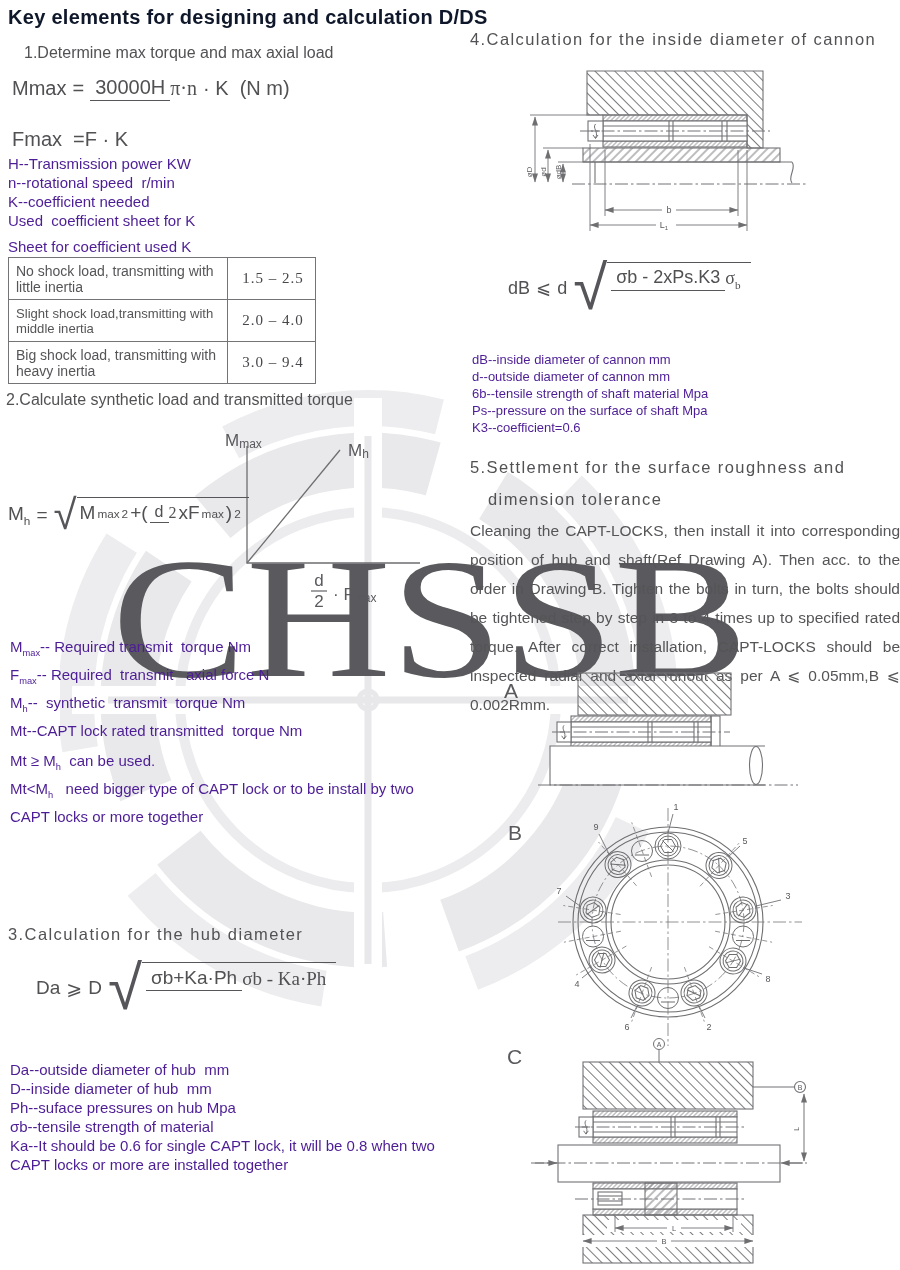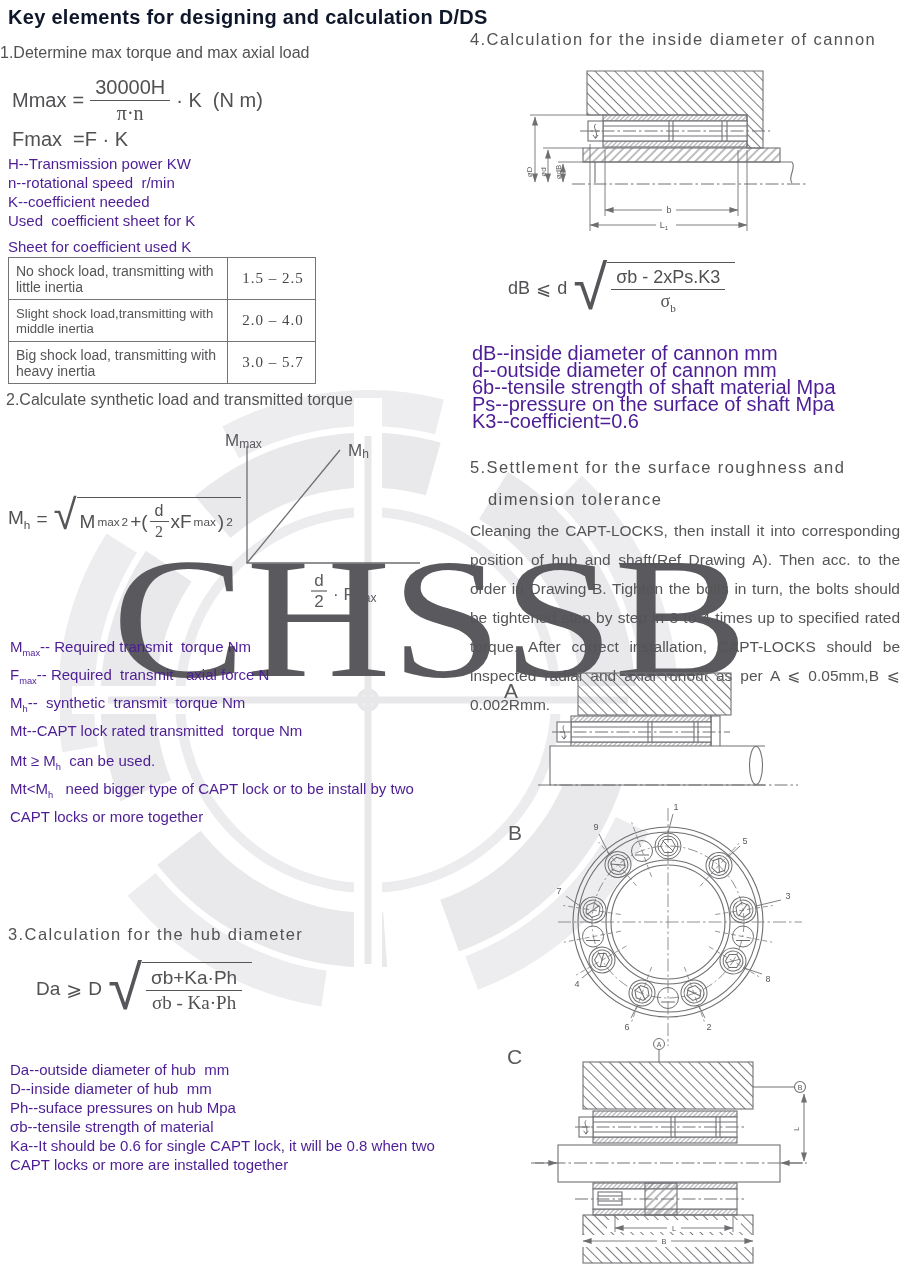--- a/index.html
+++ b/index.html
@@ -6,26 +6,26 @@
   .page{position:relative;width:900px;height:1270px;background:#fff;overflow:hidden;
         font-family:"Liberation Sans","DejaVu Sans",sans-serif;color:#57575a;}
   .abs{position:absolute;z-index:2;}
   .wm{position:absolute;z-index:0;}
   .h1{font-size:20px;font-weight:700;color:#0f172a;letter-spacing:.3px;}
   .hsec{font-size:16px;color:#525255;}
   .sp{letter-spacing:1.4px;font-size:16.5px;}
   .deflist{font-size:15px;line-height:19px;color:#4c1d95;}
   .deflist > div{white-space:pre-wrap;}
   .lh21 > div{line-height:21px;}
-  .lh17{font-size:20px;}
+  .lh17{font-size:13px;margin-top:6px;}
   .lh17 > div{line-height:17px;}
   sub{font-size:62%;} sup{font-size:62%;}
   .formula{display:flex;align-items:center;gap:6px;color:#515154;font-size:20px;}
   .formula .pre{white-space:pre;}
-  .frac{display:inline-flex;flex-direction:column;text-align:center;}
+  .frac{display:inline-flex;flex-direction:row;text-align:center;}
   .frac .fn{border-bottom:1.6px solid #56565a;padding:0 5px 1px;}
   .frac .fd{padding-top:1px;font-family:Liberation Serif, serif;}
   .sqrt{display:inline-flex;align-items:flex-start;}
   .rsym{font-family:"DejaVu Sans",sans-serif;font-weight:300;color:#56565a;}
   .sq-s .rsym{font-size:42px;line-height:36px;}
   .sq-s .rbody{border-top:1.6px solid #56565a;padding:4px 8px 0 3px;display:inline-flex;align-items:center;gap:2px;}
   .sq-l .rsym{font-size:62px;line-height:52px;}
   .sq-l .rbody{border-top:1.6px solid #56565a;padding:4px 10px 2px 4px;display:inline-flex;align-items:center;}
   .ktable{border-collapse:collapse;width:308px;background:transparent;}
   .ktable td{border:1.2px solid #747477;height:41px;font-size:14px;color:#555558;padding:0 4px 0 7px;}
@@ -84,21 +84,21 @@
       <g id="boltsym" stroke="#6e6e71" fill="none" stroke-width="1">
         <path d="M0,-7 C-3.5,-3 3.5,1 0,7"></path>
         <line x1="-4.5" y1="0" x2="4.5" y2="0"></line>
         <path d="M-2.5,4 L0,7.5 L2.5,4"></path>
       </g>
     </defs>
   </svg>
 
   <div class="abs h1" style="left:8px;top:6px">Key elements for designing and calculation D/DS</div>
 
-  <div class="abs hsec" style="left:0;top:44px">1.Determine max torque  and max axial load</div>
+  <div class="abs hsec" style="left:24px;top:44px">1.Determine max torque  and max axial load</div>
 
   <div class="abs formula" style="left:12px;top:76px">
     <span>Mmax</span>
     <span>=</span>
     <span class="frac">
       <span class="fn">30000H</span>
       <span class="fd">π·n</span>
     </span>
     <span class="pre">· K  (N m)</span>
   </div>
@@ -119,21 +119,21 @@
         <tr>
       <td class="lbl">No shock load, transmitting with little inertia</td>
       <td class="val">1.5 – 2.5</td>
     </tr>
     <tr class="cond">
       <td class="lbl">Slight shock load,transmitting with middle inertia</td>
       <td class="val">2.0 – 4.0</td>
     </tr>
     <tr>
       <td class="lbl">Big shock load, transmitting with heavy inertia</td>
-      <td class="val">3.0 – 5.7</td>
+      <td class="val">3.0 – 9.4</td>
     </tr>
   </tbody>
     </table>
 
   <div class="abs hsec" style="left:6px;top:391px">2.Calculate synthetic load and transmitted torque</div>
 
   <svg class="abs" style="left:222px;top:430px" width="212" height="190" viewBox="0 0 212 190">
     <g stroke="#6e6e71" stroke-width="1.3" fill="none">
       <path d="M25,16 V133 H198"></path>
       <line x1="25" y1="133" x2="118" y2="20"></line>

